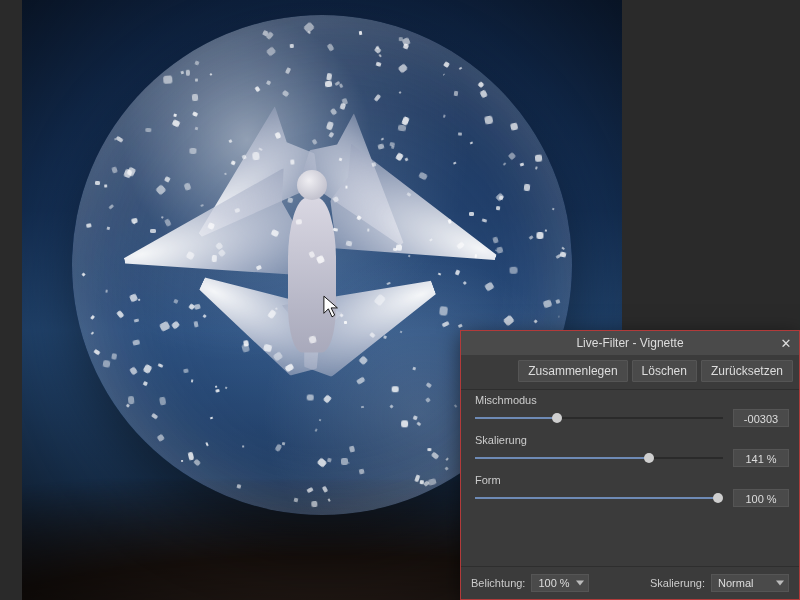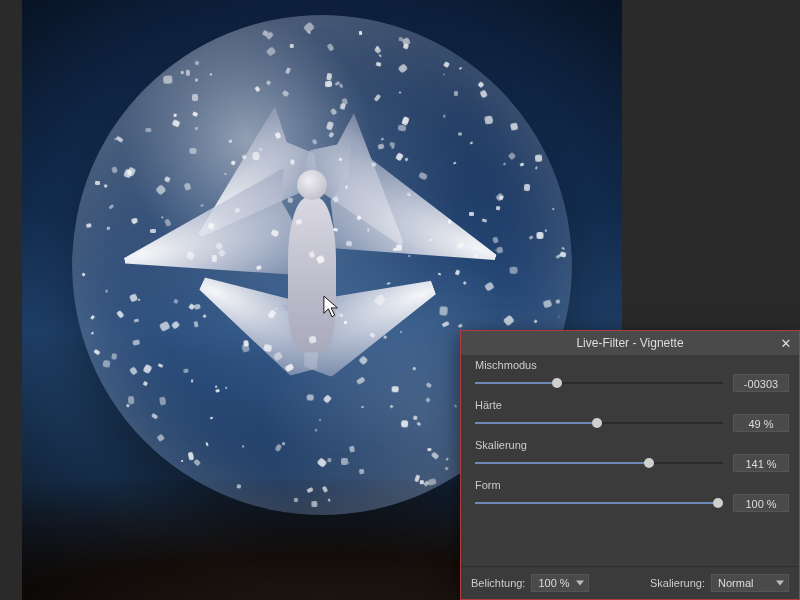--- a/index.html
+++ b/index.html
@@ -438,46 +438,40 @@
 
 <div class="dialog">
 
   <div class="dlg-title">
     <span>Live-Filter - Vignette</span>
     <div class="dlg-close">
       <span>✕</span>
     </div>
   </div>
 
+  <div class="dlg-actions">
+    <div class="btn">Zusammenlegen</div>
+    <div class="btn">Löschen</div>
+    <div class="btn">Zurücksetzen</div>
+  </div>
 
   <div class="dlg-body">
 
     <div class="param">
       <div class="param-label">Mischmodus</div>
       <div class="param-row">
         <div class="slider">
           <div class="track"></div>
           <div class="fill" style="width:33%"></div>
           <div class="thumb" style="left:33%"></div>
         </div>
         <div class="valbox">-00303</div>
       </div>
     </div>
 
-    <div class="param">
-      <div class="param-label">Härte</div>
-      <div class="param-row">
-        <div class="slider">
-          <div class="track"></div>
-          <div class="fill" style="width:49%"></div>
-          <div class="thumb" style="left:49%"></div>
-        </div>
-        <div class="valbox">49 %</div>
-      </div>
-    </div>
 
     <div class="param">
       <div class="param-label">Skalierung</div>
       <div class="param-row">
         <div class="slider">
           <div class="track"></div>
           <div class="fill" style="width:70%"></div>
           <div class="thumb" style="left:70%"></div>
         </div>
         <div class="valbox">141 %</div>

